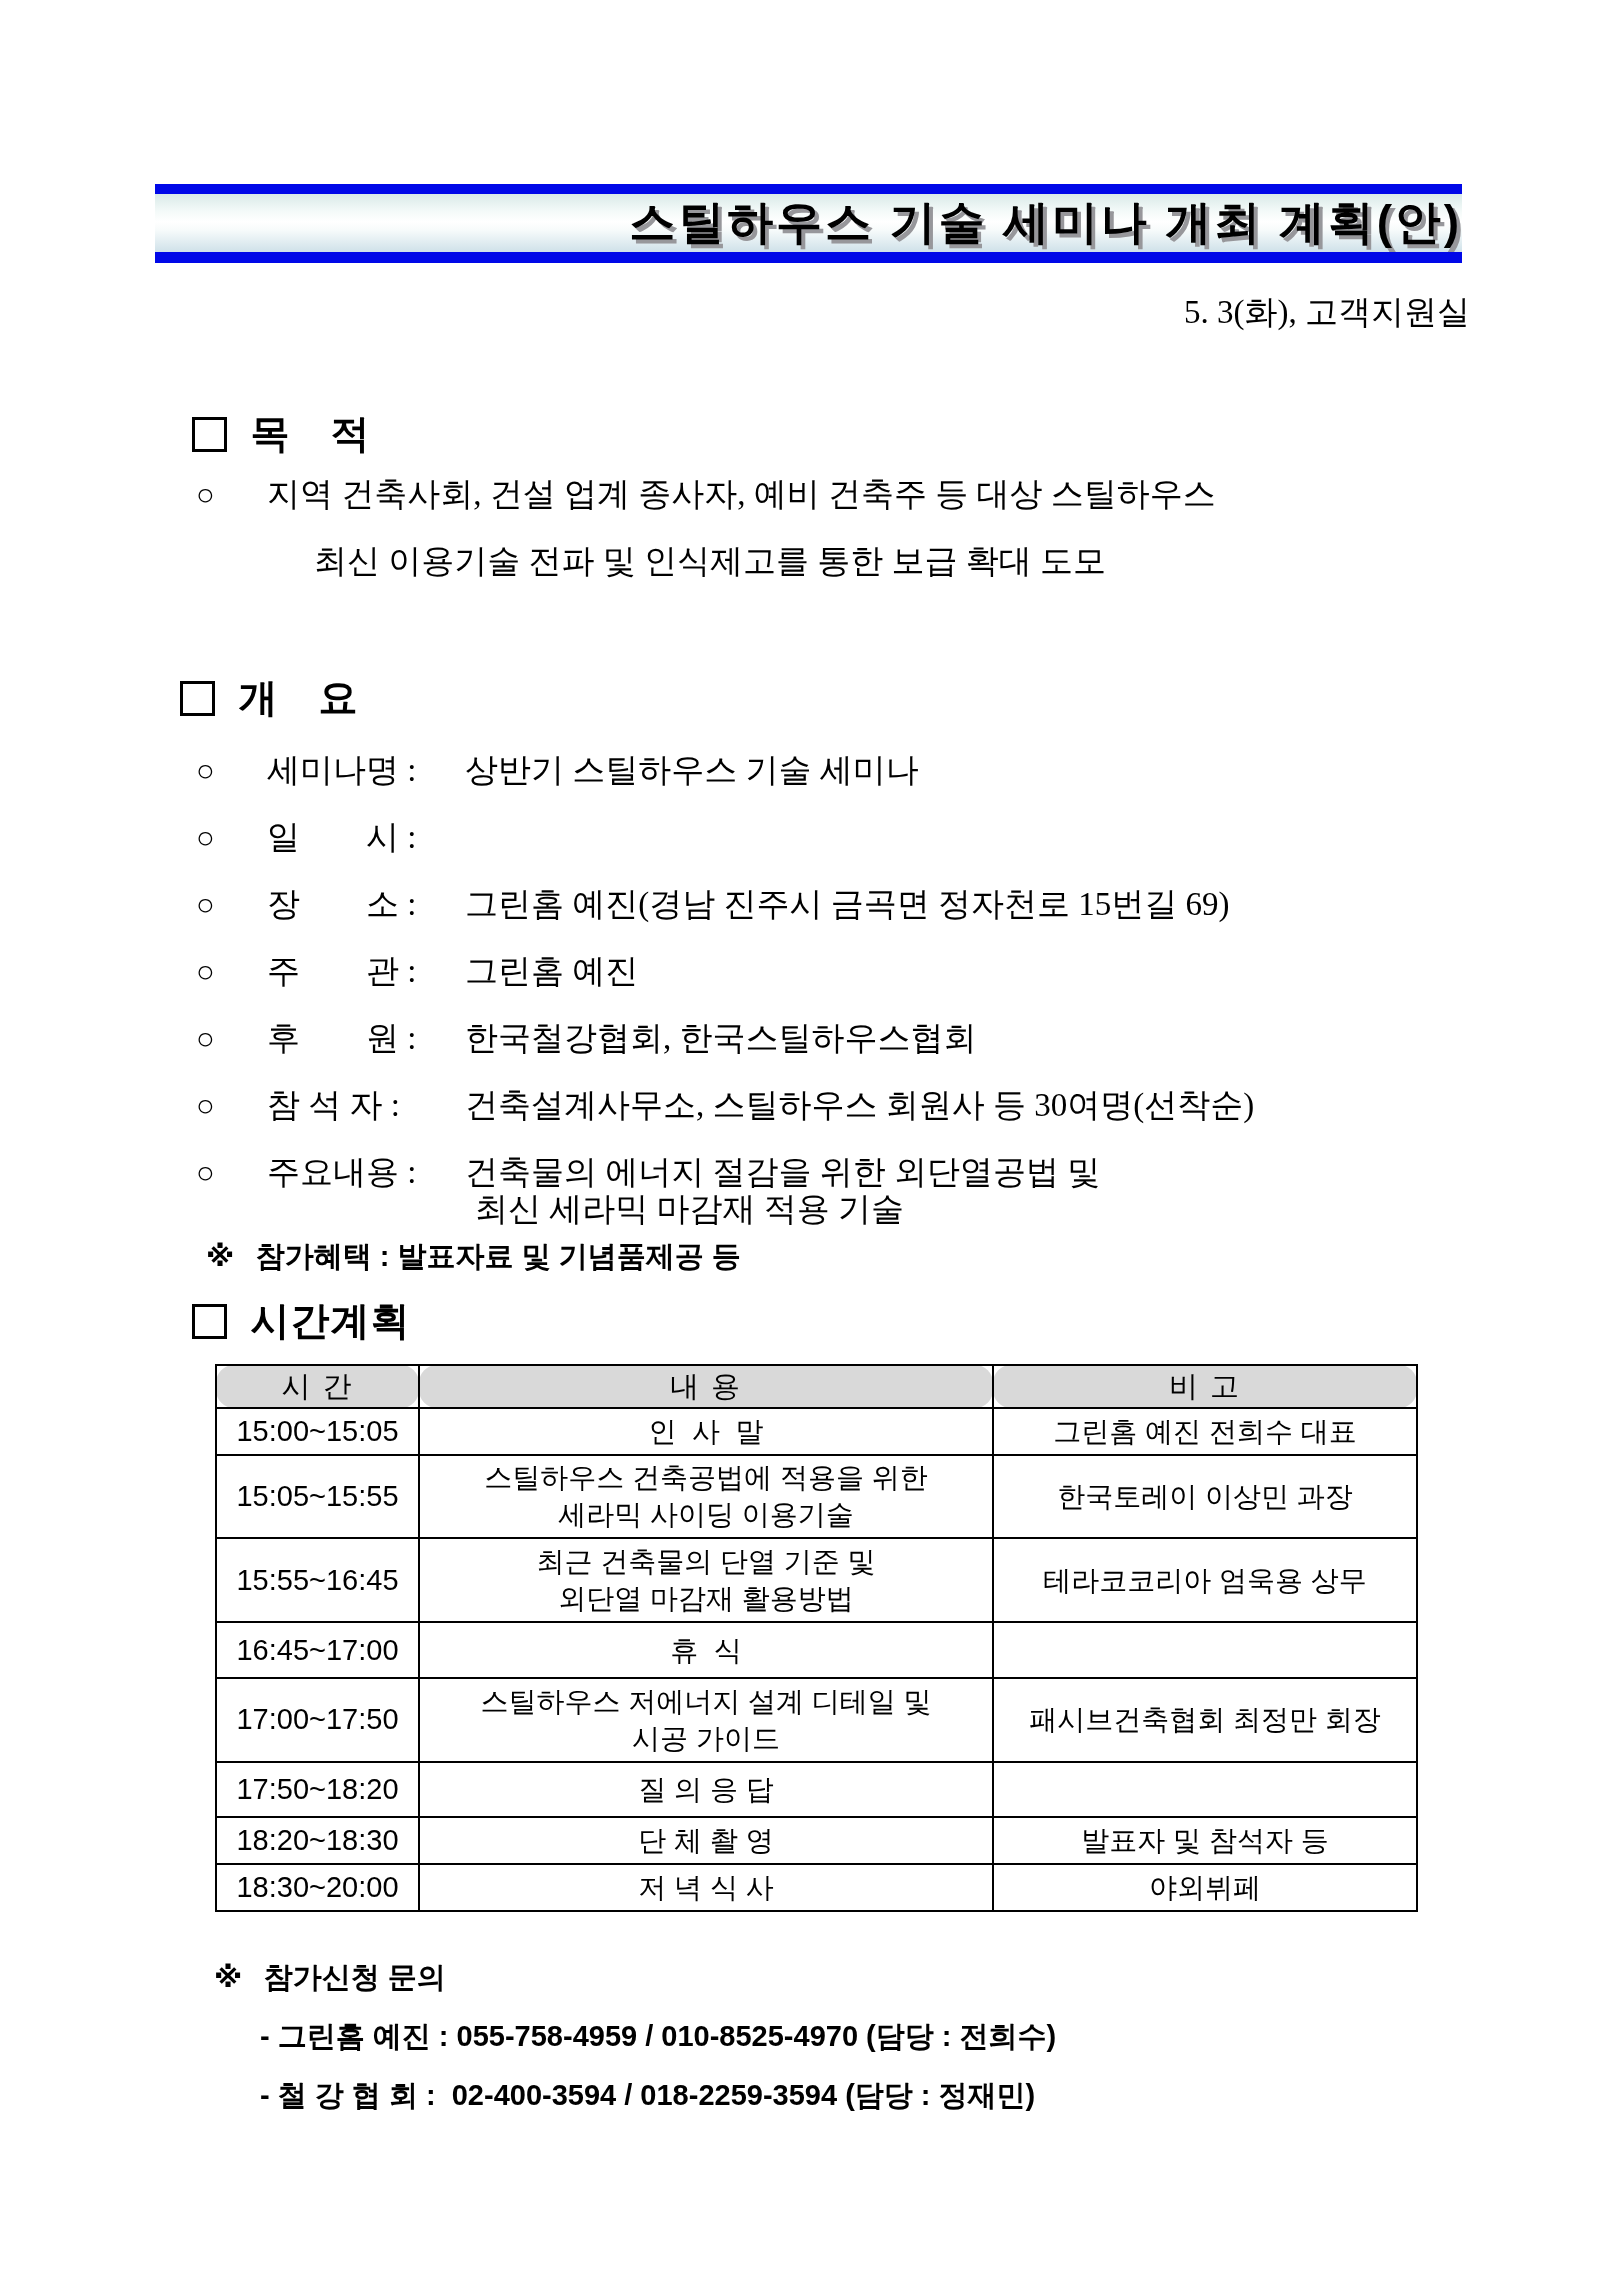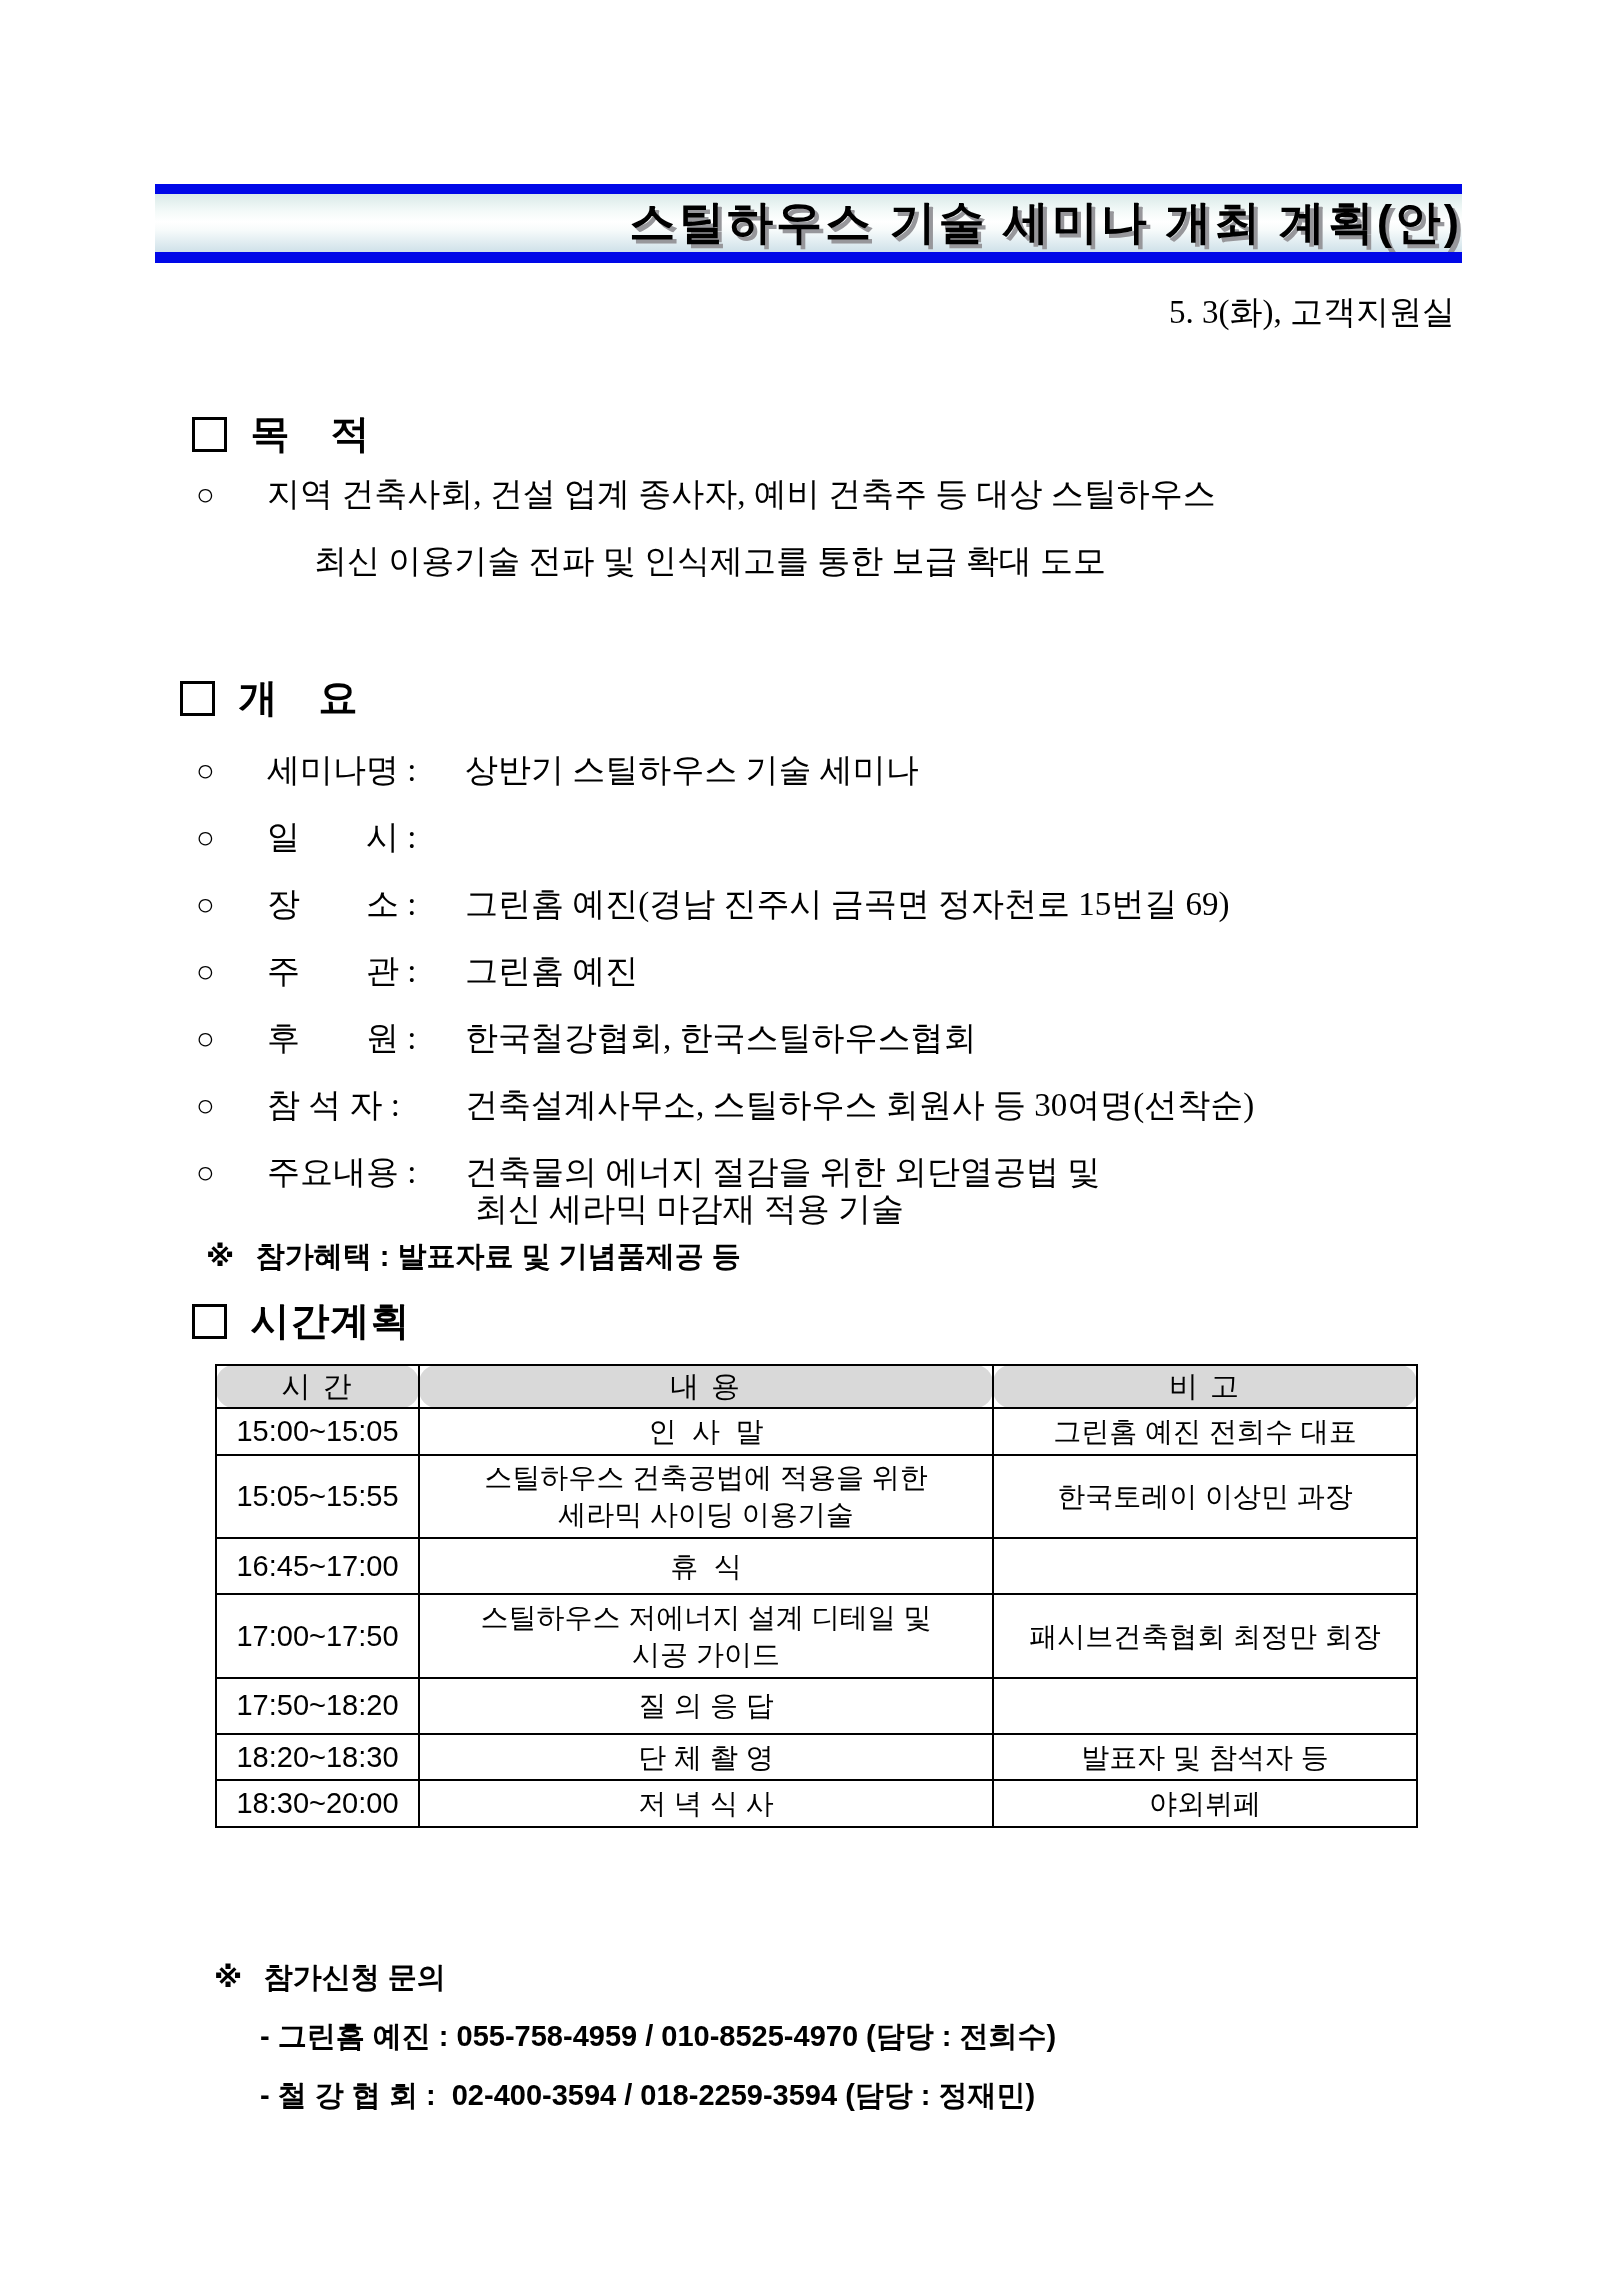--- a/index.html
+++ b/index.html
@@ -19,21 +19,21 @@
     background:linear-gradient(180deg,#d9eae8 0%,#f4faf9 30%,#ffffff 48%,#f7fbfb 62%,#cfe1e9 100%);
     display:flex; align-items:center; justify-content:flex-end;
   }
   .banner .title {
     font-family:"Liberation Sans","DejaVu Sans",sans-serif;
     font-weight:bold; font-size:46px; letter-spacing:2.9px;
     text-shadow:3.9px 3.9px 0 #97979b;
   }
 
   .date-line {
-    position:absolute; left:148px; top:290px; width:1307px;
+    position:absolute; left:163px; top:290px; width:1307px;
     text-align:right; font-size:33px;
   }
 
   
   .sec-heading {
     position:absolute; display:flex; align-items:center;
     font-family:"Liberation Sans","DejaVu Sans",sans-serif;
     font-weight:bold; font-size:39px; letter-spacing:1px;
   }
   .sec-heading .sq {
@@ -183,20 +183,28 @@
     </tr>
     <tr>
       <td class="c-time">15:05~15:55</td>
       <td class="c-content">
           <span class="line">스틸하우스 건축공법에 적용을 위한</span>
           <span class="line">세라믹 사이딩 이용기술</span>
         </td>
       <td class="c-note"><span>한국토레이 이상민 과장</span></td>
     </tr>
     <tr>
+      <td class="c-time">15:55~16:45</td>
+      <td class="c-content">
+          <span class="line">최근 건축물의 단열 기준 및</span>
+          <span class="line">외단열 마감재 활용방법</span>
+        </td>
+      <td class="c-note"><span>테라코코리아 엄욱용 상무</span></td>
+    </tr>
+    <tr>
       <td class="c-time">16:45~17:00</td>
       <td class="c-content">
           <span class="line">휴  식</span>
         </td>
       <td class="c-note"><span></span></td>
     </tr>
     <tr>
       <td class="c-time">17:00~17:50</td>
       <td class="c-content">
           <span class="line">스틸하우스 저에너지 설계 디테일 및</span>

